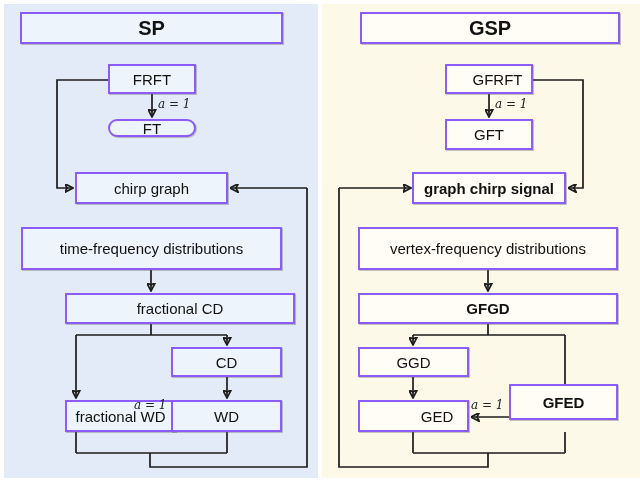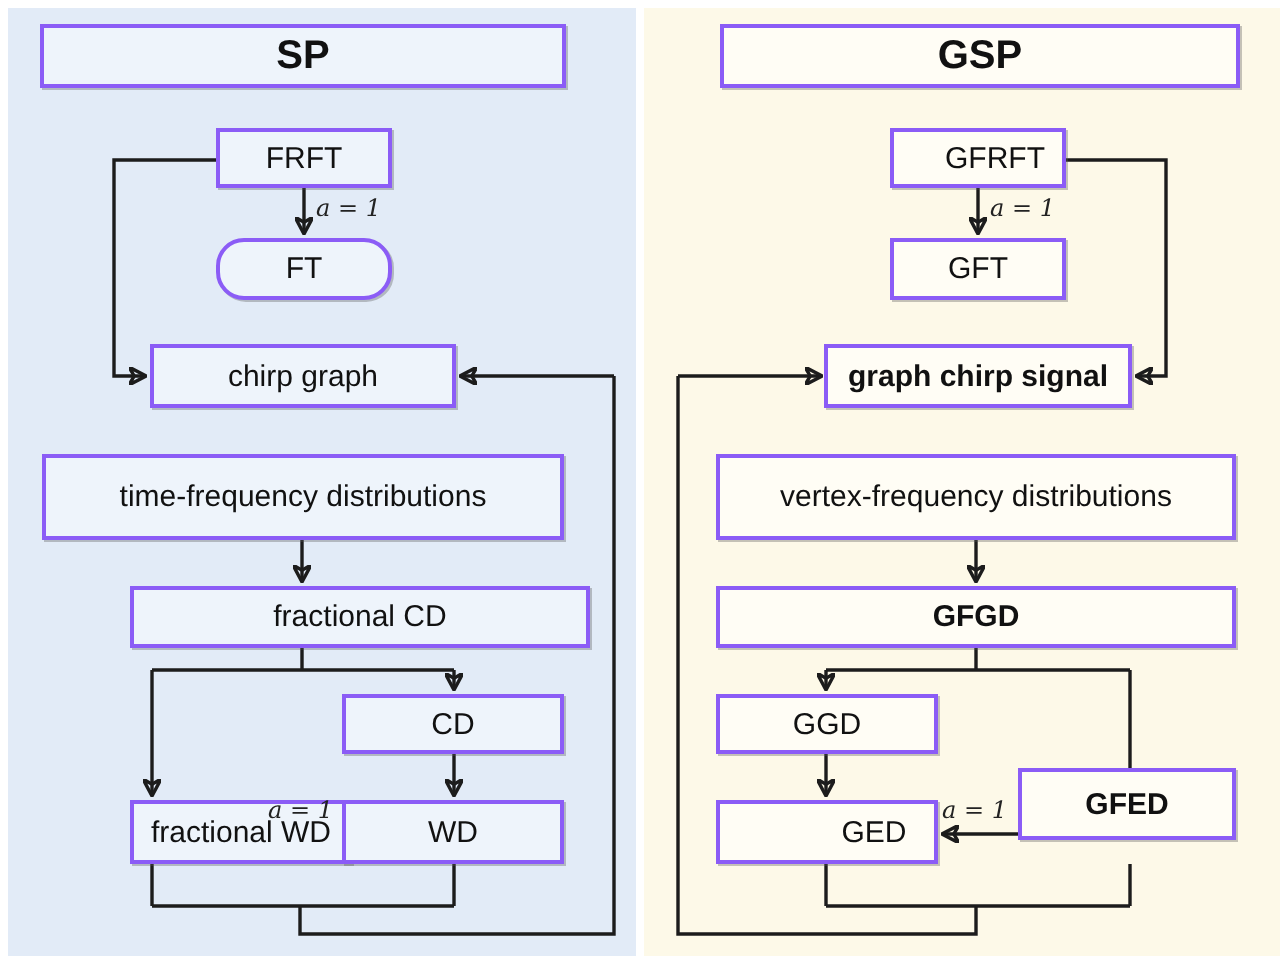--- a/index.html
+++ b/index.html
@@ -87,21 +87,21 @@
     <path d="M413,335 V344" marker-end="url(#arrow)"></path>
     <path d="M565,335 V397" marker-end="url(#arrow)"></path>
     <path d="M413,377 V397" marker-end="url(#arrow)"></path>
     <path d="M509,417 H472" marker-end="url(#arrow)"></path>
     <path d="M413,432 V453 M565,432 V453 M413,453 H565 M488,453 V467 H339 V188"></path>
     <path d="M339,188 H410" marker-end="url(#arrow)"></path>
   </svg>
 
   <div class="node sp-fill title-node" style="left:20px; top:12px; width:263px; height:32px;">SP</div>
   <div class="node sp-fill" style="left:108px; top:64px; width:88px; height:30px;">FRFT</div>
-  <div class="node sp-fill" style="left:108px; top:119px; width:88px; height:31px;border-radius:14px;">FT</div>
+  <div class="node sp-fill" style="left:108px; top:119px; width:88px; height:18px;border-radius:14px;">FT</div>
   <div class="node sp-fill" style="left:75px; top:172px; width:153px; height:32px;">chirp graph</div>
   <div class="node sp-fill" style="left:21px; top:227px; width:261px; height:43px;">time-frequency distributions</div>
   <div class="node sp-fill" style="left:21px; top:293px; width:230px; height:31px;margin-left:44px;">fractional CD</div>
   <div class="node sp-fill" style="left:171px; top:347px; width:111px; height:30px;">CD</div>
   <div class="node sp-fill" style="left:21px; top:400px; width:111px; height:32px;margin-left:44px;">fractional WD</div>
   <div class="node sp-fill" style="left:171px; top:400px; width:111px; height:32px;">WD</div>
 
   <div class="edge-label" style="left:158px; top:98px;">a = 1</div>
   <div class="edge-label" style="left:134px; top:399px;">a = 1</div>
 

